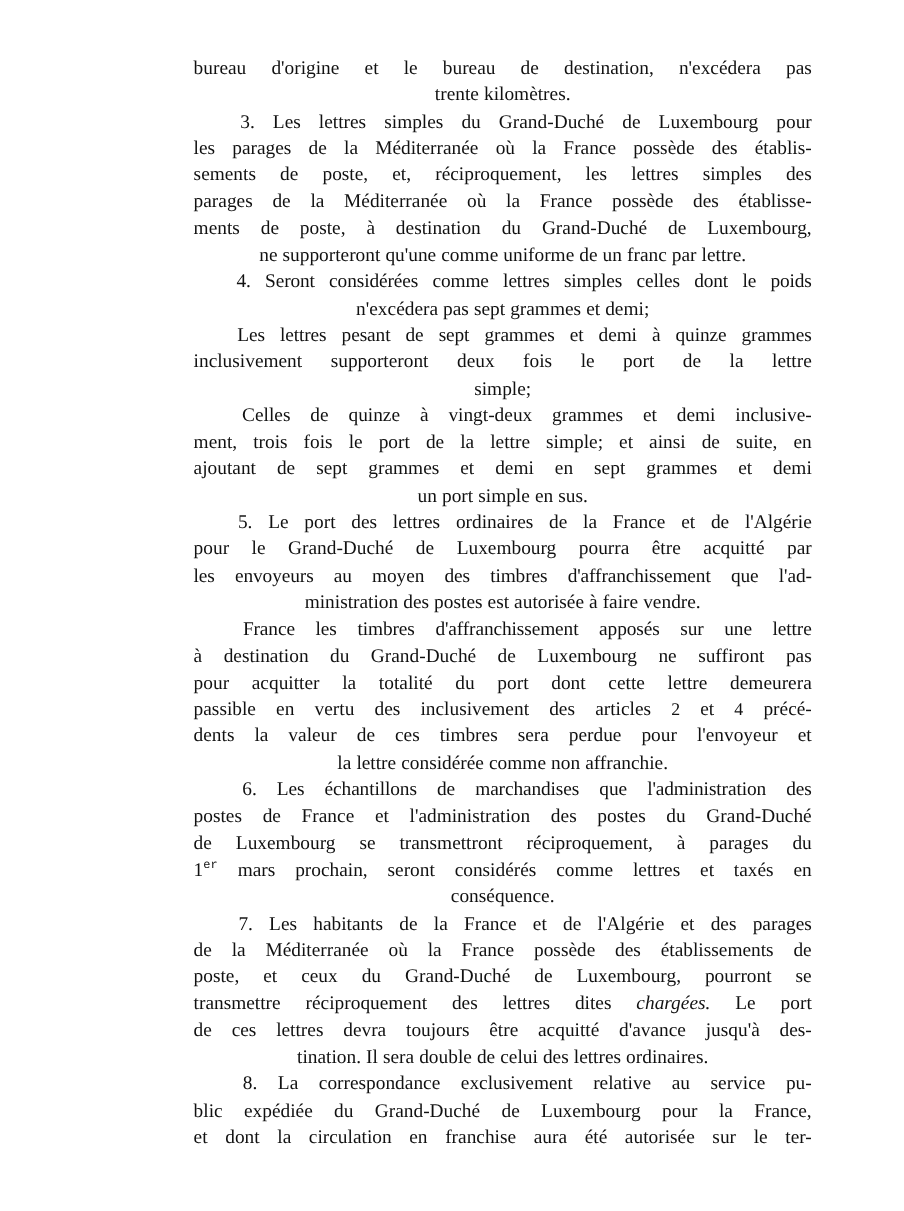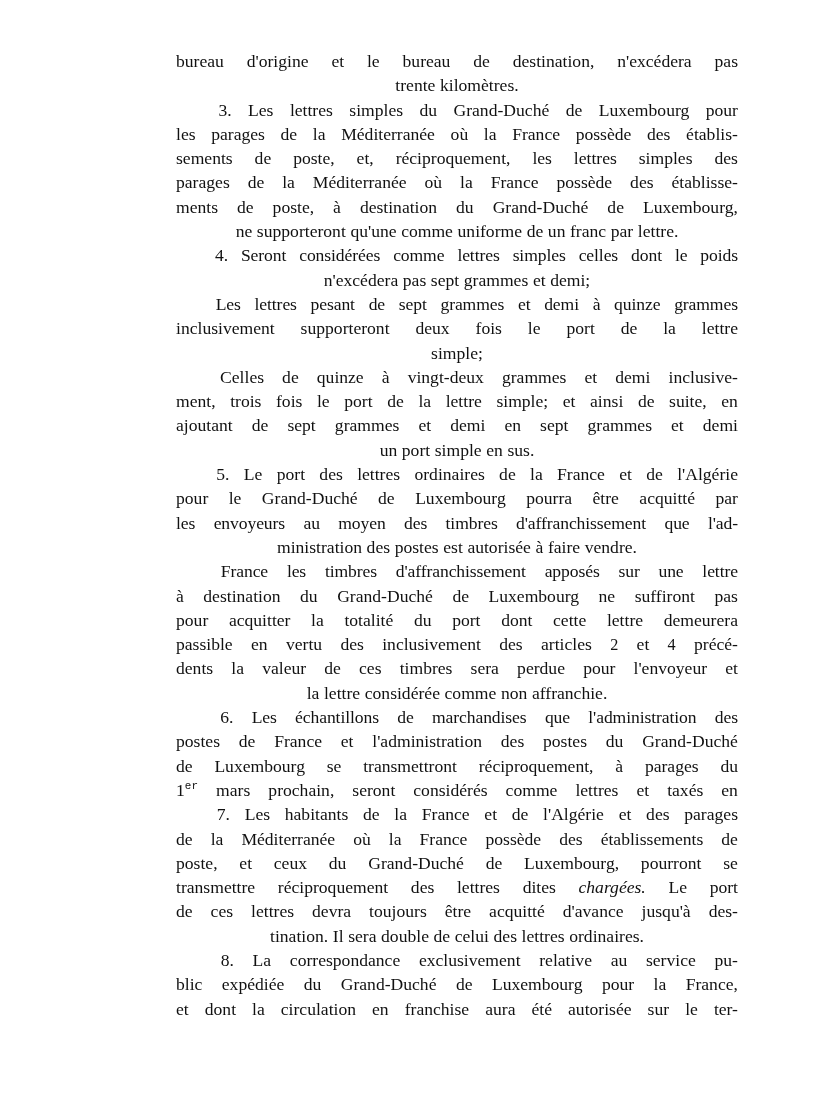--- a/index.html
+++ b/index.html
@@ -156,20 +156,21 @@
         <div class="line just"><span class="w">pour</span><span class="w">acquitter</span><span class="w">la</span><span class="w">totalité</span><span class="w">du</span><span class="w">port</span><span class="w">dont</span><span class="w">cette</span><span class="w">lettre</span><span class="w">demeurera</span></div>
         <div class="line just"><span class="w">passible</span><span class="w">en</span><span class="w">vertu</span><span class="w">des</span><span class="w">inclusivement</span><span class="w">des</span><span class="w">articles</span><span class="w oldstyle">2</span><span class="w">et</span><span class="w oldstyle">4</span><span class="w">précé-</span></div>
         <div class="line just"><span class="w">dents</span><span class="w">la</span><span class="w">valeur</span><span class="w">de</span><span class="w">ces</span><span class="w">timbres</span><span class="w">sera</span><span class="w">perdue</span><span class="w">pour</span><span class="w">l'envoyeur</span><span class="w">et</span></div>
         <div class="line last"><span class="w">la</span><span class="w">lettre</span><span class="w">considérée</span><span class="w">comme</span><span class="w">non</span><span class="w">affranchie.</span></div>
       </div>
       <div class="para">
         <div class="line tight"><span class="indent"></span><span class="w">6.</span><span class="w">Les</span><span class="w">échantillons</span><span class="w">de</span><span class="w">marchandises</span><span class="w">que</span><span class="w">l'administration</span><span class="w">des</span></div>
         <div class="line just"><span class="w">postes</span><span class="w">de</span><span class="w">France</span><span class="w">et</span><span class="w">l'administration</span><span class="w">des</span><span class="w">postes</span><span class="w">du</span><span class="w">Grand-Duché</span></div>
         <div class="line just"><span class="w">de</span><span class="w">Luxembourg</span><span class="w">se</span><span class="w">transmettront</span><span class="w">réciproquement,</span><span class="w">à</span><span class="w">parages</span><span class="w">du</span></div>
         <div class="line just"><span class="w">1<sup class="ord">er</sup></span><span class="w">mars</span><span class="w">prochain,</span><span class="w">seront</span><span class="w">considérés</span><span class="w">comme</span><span class="w">lettres</span><span class="w">et</span><span class="w">taxés</span><span class="w">en</span></div>
+        <div class="line last"><span class="w">conséquence.</span></div>
       </div>
       <div class="para">
         <div class="line just"><span class="indent"></span><span class="w">7.</span><span class="w">Les</span><span class="w">habitants</span><span class="w">de</span><span class="w">la</span><span class="w">France</span><span class="w">et</span><span class="w">de</span><span class="w">l'Algérie</span><span class="w">et</span><span class="w">des</span><span class="w">parages</span></div>
         <div class="line just"><span class="w">de</span><span class="w">la</span><span class="w">Méditerranée</span><span class="w">où</span><span class="w">la</span><span class="w">France</span><span class="w">possède</span><span class="w">des</span><span class="w">établissements</span><span class="w">de</span></div>
         <div class="line just"><span class="w">poste,</span><span class="w">et</span><span class="w">ceux</span><span class="w">du</span><span class="w">Grand-Duché</span><span class="w">de</span><span class="w">Luxembourg,</span><span class="w">pourront</span><span class="w">se</span></div>
         <div class="line just"><span class="w">transmettre</span><span class="w">réciproquement</span><span class="w">des</span><span class="w">lettres</span><span class="w">dites</span><em class="w">chargées.</em><span class="w">Le</span><span class="w">port</span></div>
         <div class="line just"><span class="w">de</span><span class="w">ces</span><span class="w">lettres</span><span class="w">devra</span><span class="w">toujours</span><span class="w">être</span><span class="w">acquitté</span><span class="w">d'avance</span><span class="w">jusqu'à</span><span class="w">des-</span></div>
         <div class="line last"><span class="w">tination.</span><span class="w">Il</span><span class="w">sera</span><span class="w">double</span><span class="w">de</span><span class="w">celui</span><span class="w">des</span><span class="w">lettres</span><span class="w">ordinaires.</span></div>
       </div>
       <div class="para">

